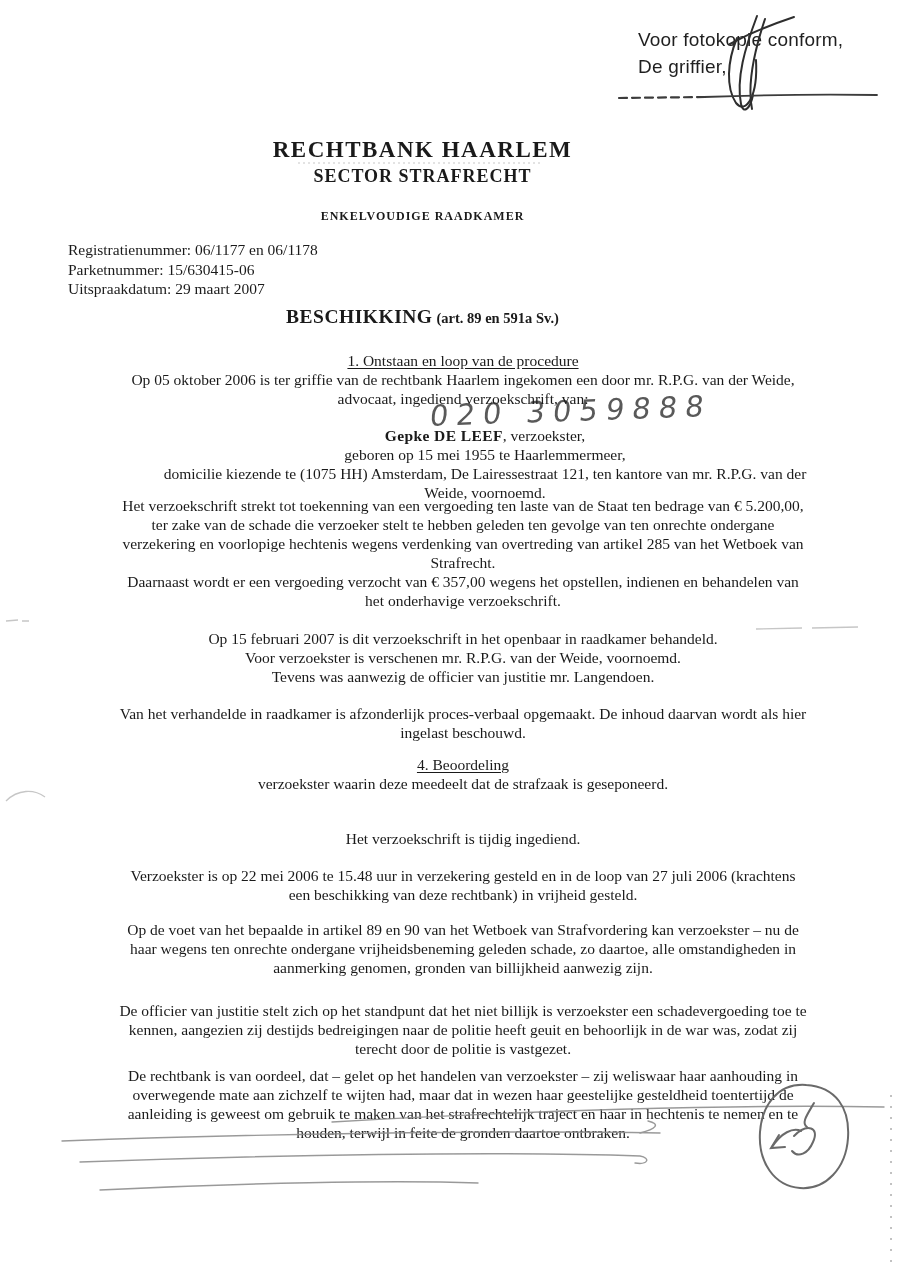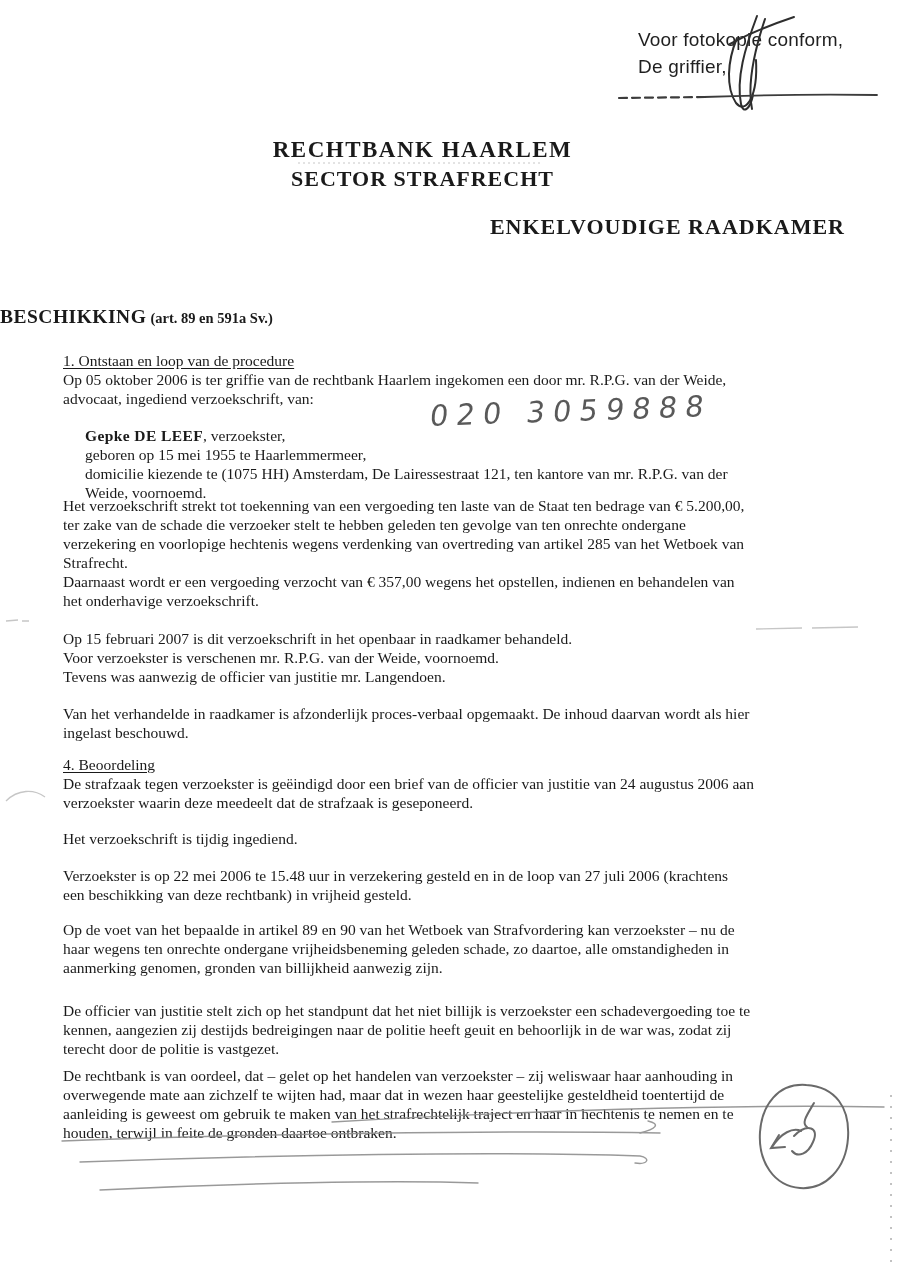--- a/index.html
+++ b/index.html
@@ -9,27 +9,27 @@
     font-family:"Liberation Serif", serif;color:#1a1a1a;
   }
   .overlay{position:absolute;left:0;top:0;pointer-events:none;}
   .stamp{
     position:absolute;left:638px;top:26px;
     font-family:"Liberation Sans", sans-serif;
     font-size:19px;line-height:27px;color:#1f1f1f;letter-spacing:.2px;
   }
   .titleblock{position:absolute;left:0;top:137px;width:845px;text-align:center;}
   .court{font-size:23px;font-weight:bold;letter-spacing:1.5px;}
-  .sector{font-size:22px;font-weight:bold;letter-spacing:1px;margin-top:3px;}
-  .chamber{font-size:22px;font-weight:bold;letter-spacing:1px;margin-top:22px;text-align:right;}
+  .sector{font-size:18px;font-weight:bold;letter-spacing:1px;margin-top:3px;}
+  .chamber{font-size:12px;font-weight:bold;letter-spacing:1px;margin-top:22px;}
   .caseinfo{position:absolute;left:68px;top:240px;font-size:15.5px;line-height:19.5px;}
-  .beschikking{position:absolute;left:0;top:306px;width:845px;text-align:left;}
+  .beschikking{position:absolute;left:0;top:306px;width:845px;text-align:center;}
   .beschikking .b1{font-size:19.5px;font-weight:bold;letter-spacing:.5px;}
   .beschikking .b2{font-size:14.5px;font-weight:bold;}
-  .para{position:absolute;left:63px;width:800px;font-size:15.5px;line-height:19px;}
+  .para{position:absolute;left:63px;width:800px;font-size:15.5px;line-height:19px;text-align:center;}
   .indent{left:85px;}
   .shead{text-decoration:underline;text-underline-offset:2px;}
   .b{font-weight:bold;letter-spacing:.4px;}
   .phone{
     position:absolute;left:430px;top:394px;
     font-family:"DejaVu Sans", sans-serif;font-size:29px;color:#3d3d3d;
     letter-spacing:8px;transform:rotate(-2deg) skewX(-9deg);opacity:.85;
   }
 </style>
 </head>
@@ -41,20 +41,25 @@
     <div>Voor fotokopie conform,</div>
     <div>De griffier,</div>
   </div>
 
   <div class="titleblock">
     <div class="court">RECHTBANK HAARLEM</div>
     <div class="sector">SECTOR STRAFRECHT</div>
     <div class="chamber">ENKELVOUDIGE RAADKAMER</div>
   </div>
 
+  <div class="caseinfo">
+    <div>Registratienummer: 06/1177 en 06/1178</div>
+    <div>Parketnummer: 15/630415-06</div>
+    <div>Uitspraakdatum: 29 maart 2007</div>
+  </div>
 
   <div class="beschikking">
     <span class="b1">BESCHIKKING</span>
     <span class="b2">(art. 89 en 591a Sv.)</span>
   </div>
 
   <div class="phone">020 3059888</div>
 
   <div class="para shead" style="top:351px">1. Ontstaan en loop van de procedure</div>
 
@@ -86,21 +91,20 @@
   </div>
 
   <div class="para" style="top:704px">
     <div>Van het verhandelde in raadkamer is afzonderlijk proces-verbaal opgemaakt. De inhoud daarvan wordt als hier</div>
     <div>ingelast beschouwd.</div>
   </div>
 
   <div class="para shead" style="top:755px">4. Beoordeling</div>
 
   <div class="para" style="top:774px">
-    <div>De strafzaak tegen verzoekster is geëindigd door een brief van de officier van justitie van 24 augustus 2006 aan</div>
     <div>verzoekster waarin deze meedeelt dat de strafzaak is geseponeerd.</div>
   </div>
 
   <div class="para" style="top:829px">
     <div>Het verzoekschrift is tijdig ingediend.</div>
   </div>
 
   <div class="para" style="top:866px">
     <div>Verzoekster is op 22 mei 2006 te 15.48 uur in verzekering gesteld en in de loop van 27 juli 2006 (krachtens</div>
     <div>een beschikking van deze rechtbank) in vrijheid gesteld.</div>

